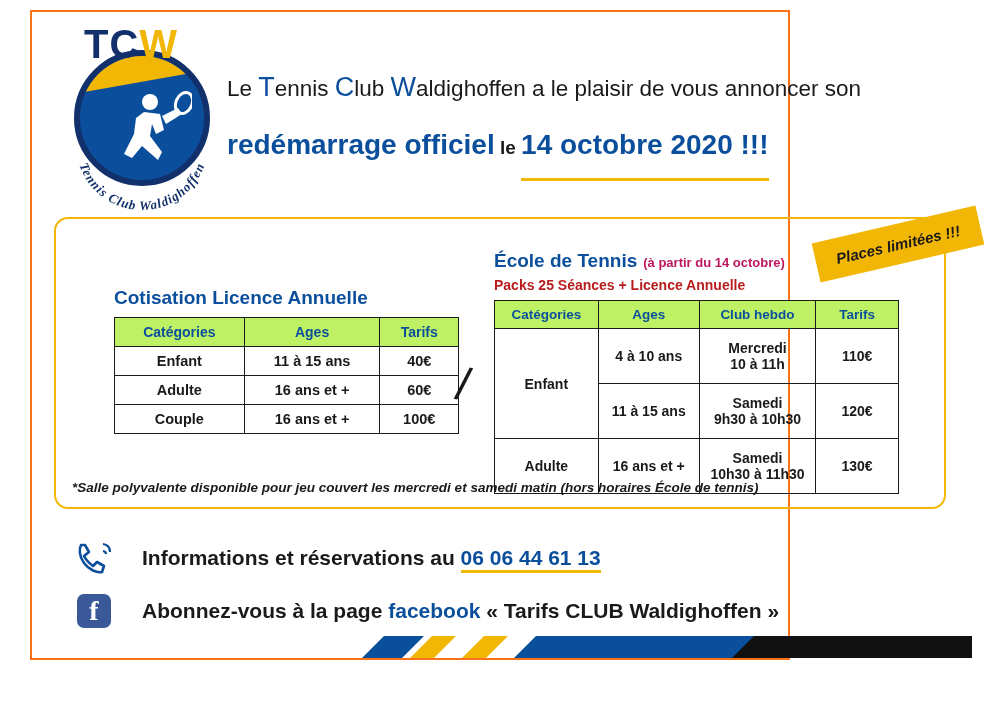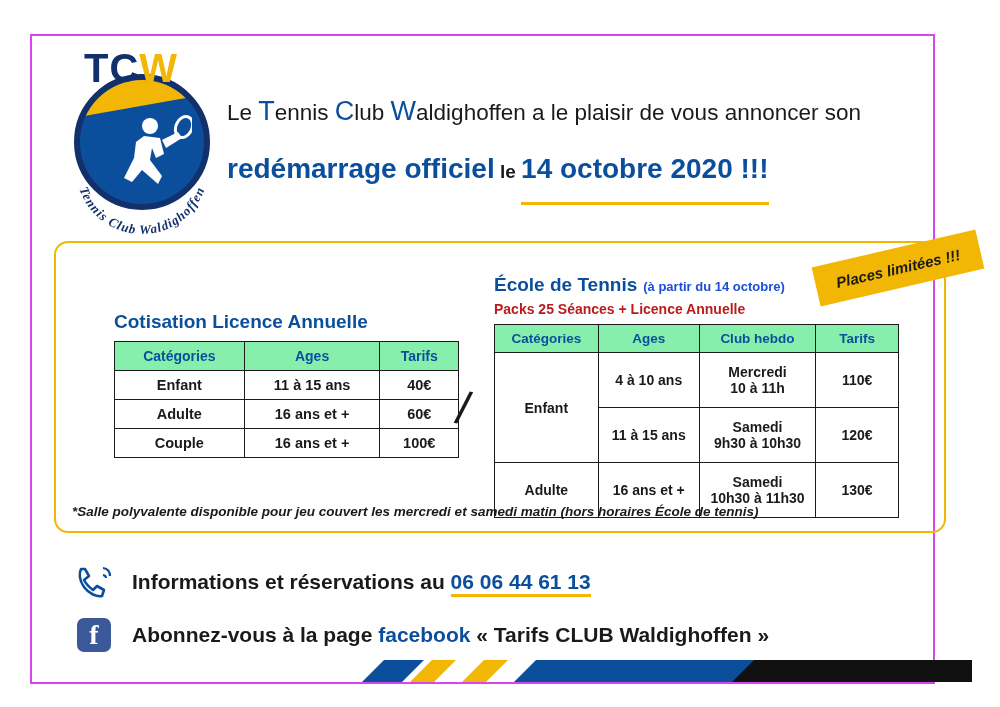--- a/index.html
+++ b/index.html
@@ -10,24 +10,24 @@
   body {
     width: 1000px;
     height: 707px;
     font-family: "Liberation Sans", sans-serif;
     position: relative;
     overflow: hidden;
   }
   .poster {
     position: absolute;
     left: 30px;
-    top: 34px;
-    width: 905px;
+    top: 10px;
+    width: 760px;
     height: 650px;
-    border: 2px solid #d946ef;
+    border: 2px solid #f97316;
     background: #ffffff;
     box-sizing: border-box;
   }
 
   
   .logo-wrap {
     position: absolute;
     left: 30px;
     top: 10px;
     width: 160px;
@@ -161,21 +161,21 @@
   }
   table.grid td, table.grid th {
     border: 1px solid #1a1a1a;
     text-align: center;
     vertical-align: middle;
     padding: 6px 8px;
     font-weight: bold;
     color: #1a1a1a;
   }
   table.grid thead th {
-    background: #86efac;
+    background: #bef264;
     color: #0b4f9c;
     font-size: 14px;
   }
   .left-block table.grid {
     width: 345px;
   }
   .left-block table.grid td {
     font-size: 14.5px;
   }
 
@@ -199,21 +199,21 @@
   }
   .school-title {
     font-size: 19px;
     font-weight: bold;
     color: #0b4f9c;
     display: inline-block;
   }
   .school-sub {
     font-size: 13px;
     font-weight: bold;
-    color: #1d4ed8;
+    color: #be185d;
     display: inline-block;
     margin-left: 6px;
   }
   .packs {
     font-size: 14px;
     font-weight: bold;
     color: #b91c1c;
     margin-top: 5px;
     margin-bottom: 7px;
   }
@@ -267,21 +267,21 @@
   }
   .row-phone { left: 40px; top: 528px; }
   .row-fb { left: 40px; top: 582px; }
   .icon-box {
     width: 44px;
     display: flex;
     align-items: center;
     justify-content: center;
   }
   .contact-text {
-    margin-left: 16px;
+    margin-left: 26px;
     font-size: 21px;
     font-weight: bold;
     color: #1a1a1a;
     white-space: nowrap;
   }
   .phone-num {
     color: #0b4f9c;
     border-bottom: 3px solid #f2b705;
     padding-bottom: 1px;
   }

